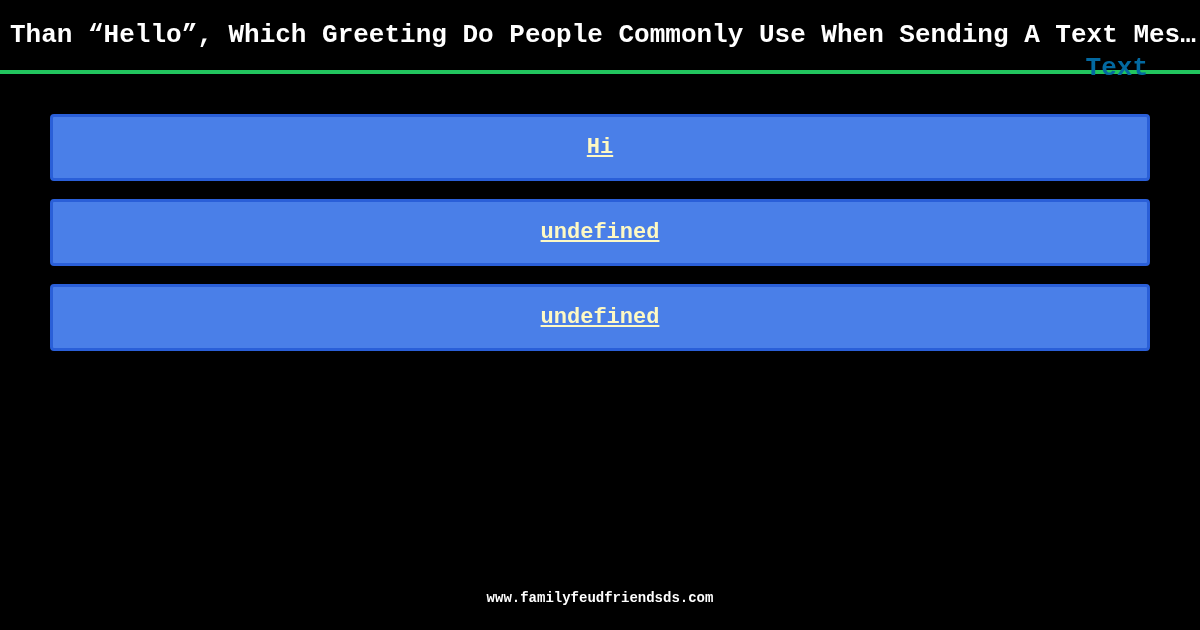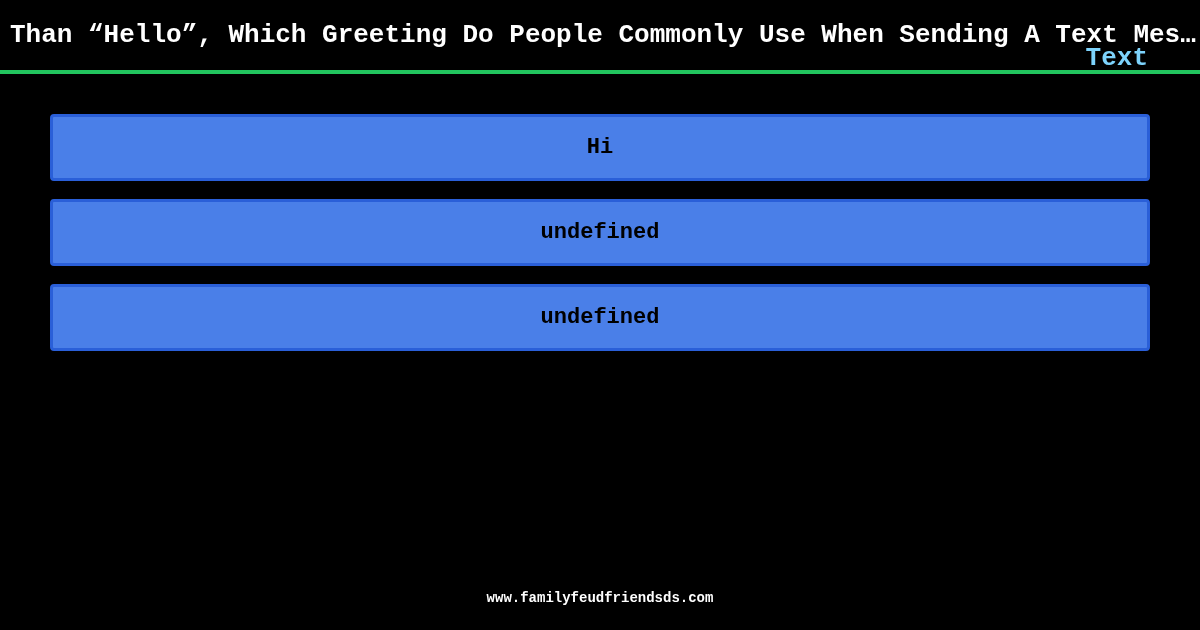--- a/index.html
+++ b/index.html
@@ -40,45 +40,46 @@
       gap: 18px;
       margin-top: 10px;
     }
 
     .answer-button {
       width: 100%;
       background-color: #4a7fe8;
       border: 3px solid #2a5fd8;
       border-radius: 4px;
       padding: 18px 20px;
-      color: #000000;
+      color: #fef9c3;
       font-size: 22px;
       font-weight: bold;
       font-family: 'Courier New', Courier, monospace;
       text-align: center;
       cursor: pointer;
       display: block;
+      text-decoration: underline;
     }
 
     .footer {
       position: absolute;
       bottom: 24px;
       width: 100%;
       text-align: center;
       color: #ffffff;
       font-size: 14px;
       font-family: 'Courier New', Courier, monospace;
       font-weight: bold;
     }
 
     .top-right-label {
       position: absolute;
-      top: 43px;
+      top: 53px;
       right: 52px;
-      color: #7dd3fc;
+      color: #0369a1;
       font-size: 26px;
       font-weight: bold;
       font-family: 'Courier New', Courier, monospace;
     }
   </style>
 </head>
 <body>
 
 <div class="header-bar">
   <div class="question-text">Than “Hello”, Which Greeting Do People Commonly Use When Sending A Text Mes…</div>

